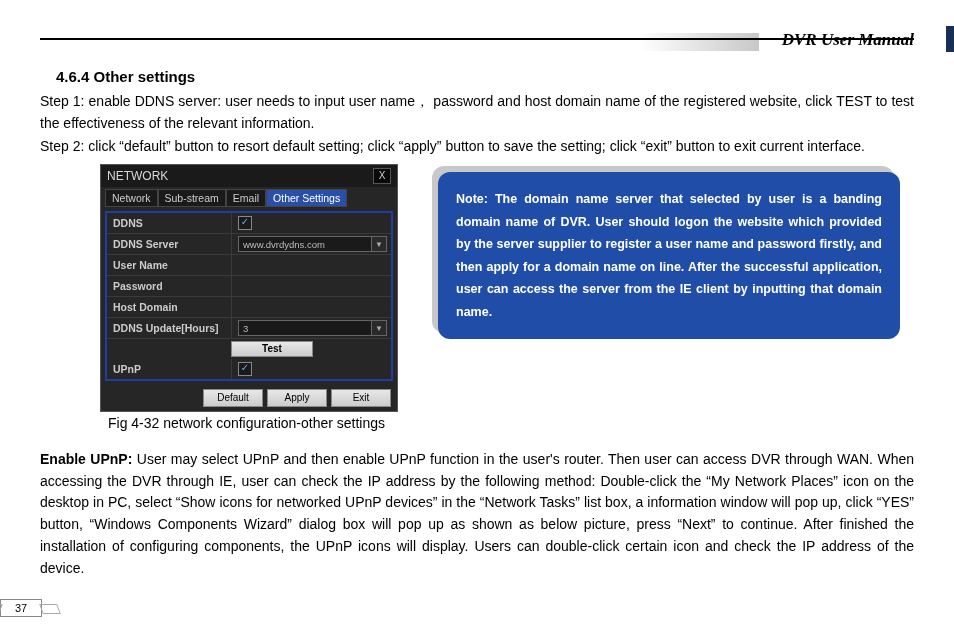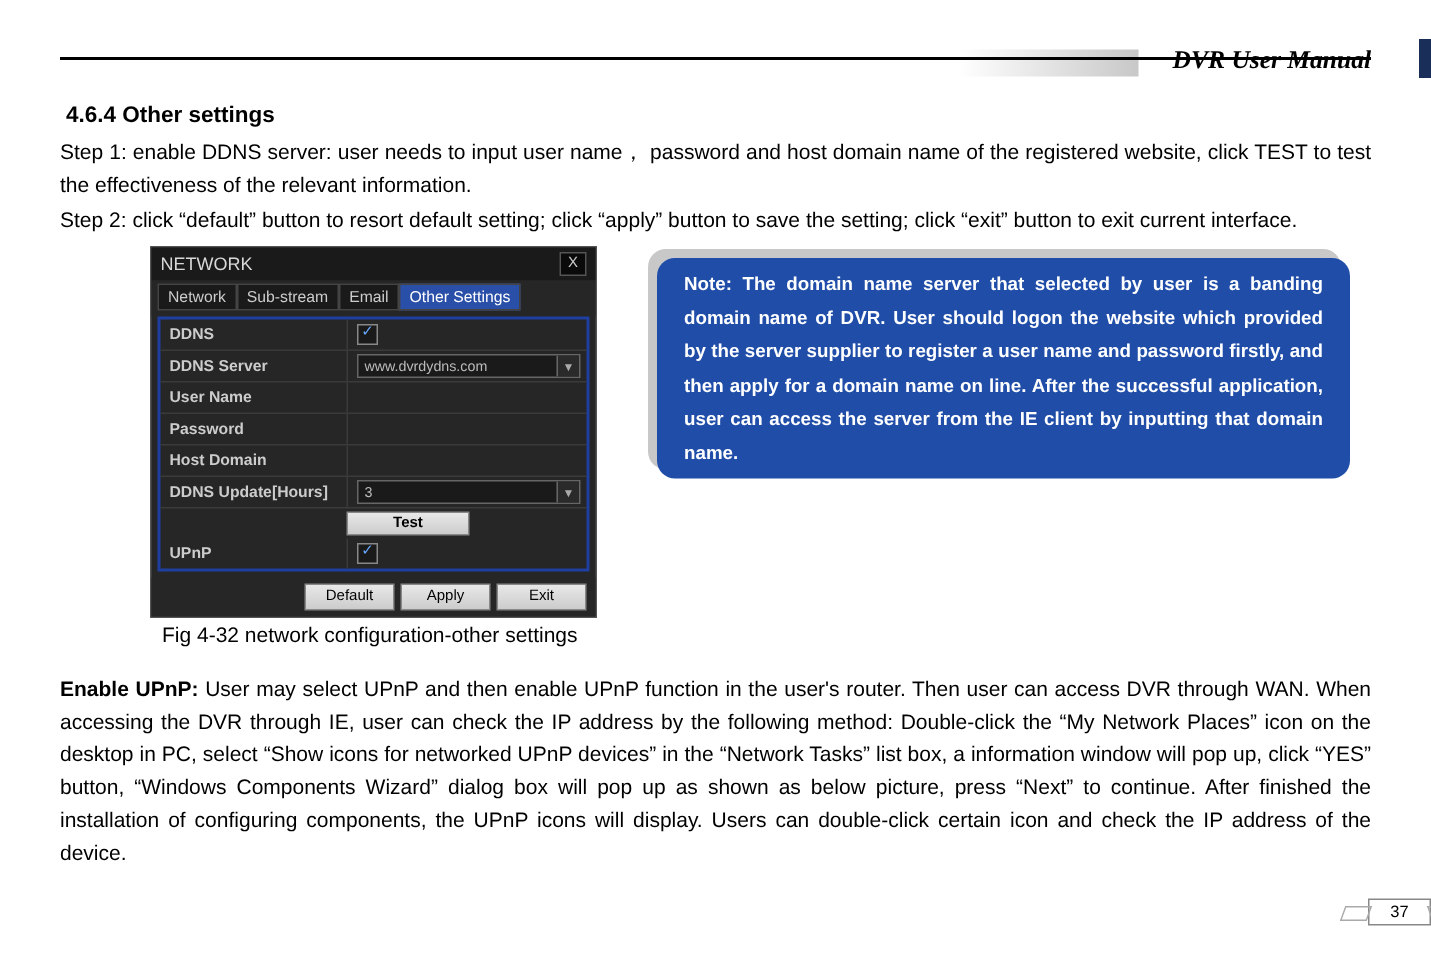--- a/index.html
+++ b/index.html
@@ -52,21 +52,21 @@
     right: 40px;
     height: 2px;
     background: #000;
   }
   .content {
     margin-top: 10px;
   }
   .section-h {
     font-weight: bold;
     font-size: 15px;
-    margin: 4px 0 6px 4px;
+    margin: 4px 0 6px 16px;
   }
   .body-text {
     font-size: 14px;
     line-height: 1.55;
     text-align: justify;
     margin: 0 0 2px 0;
   }
   .two-col {
     display: flex;
     gap: 40px;
@@ -244,39 +244,39 @@
     width: 100%;
     height: 100%;
     background: #c8c8c8;
     border-radius: 12px;
   }
   .note-box {
     position: relative;
     background: #1f4da8;
     color: #fff;
     border-radius: 12px;
-    padding: 6px 18px;
+    padding: 16px 18px;
     font-size: 12.5px;
     font-weight: bold;
     line-height: 1.8;
     text-align: justify;
   }
   .lower-para {
     margin-top: 18px;
     font-size: 14px;
     line-height: 1.55;
     text-align: justify;
   }
   .pagenum-wrap {
     position: absolute;
     bottom: 20px;
     left: 0;
     right: 0;
     display: flex;
-    justify-content: flex-end;
+    justify-content: flex-start;
   }
   .pagenum {
     width: 40px;
     height: 16px;
     border: 1px solid #888;
     text-align: center;
     font-size: 11px;
     line-height: 16px;
     position: relative;
     background: #fff;

